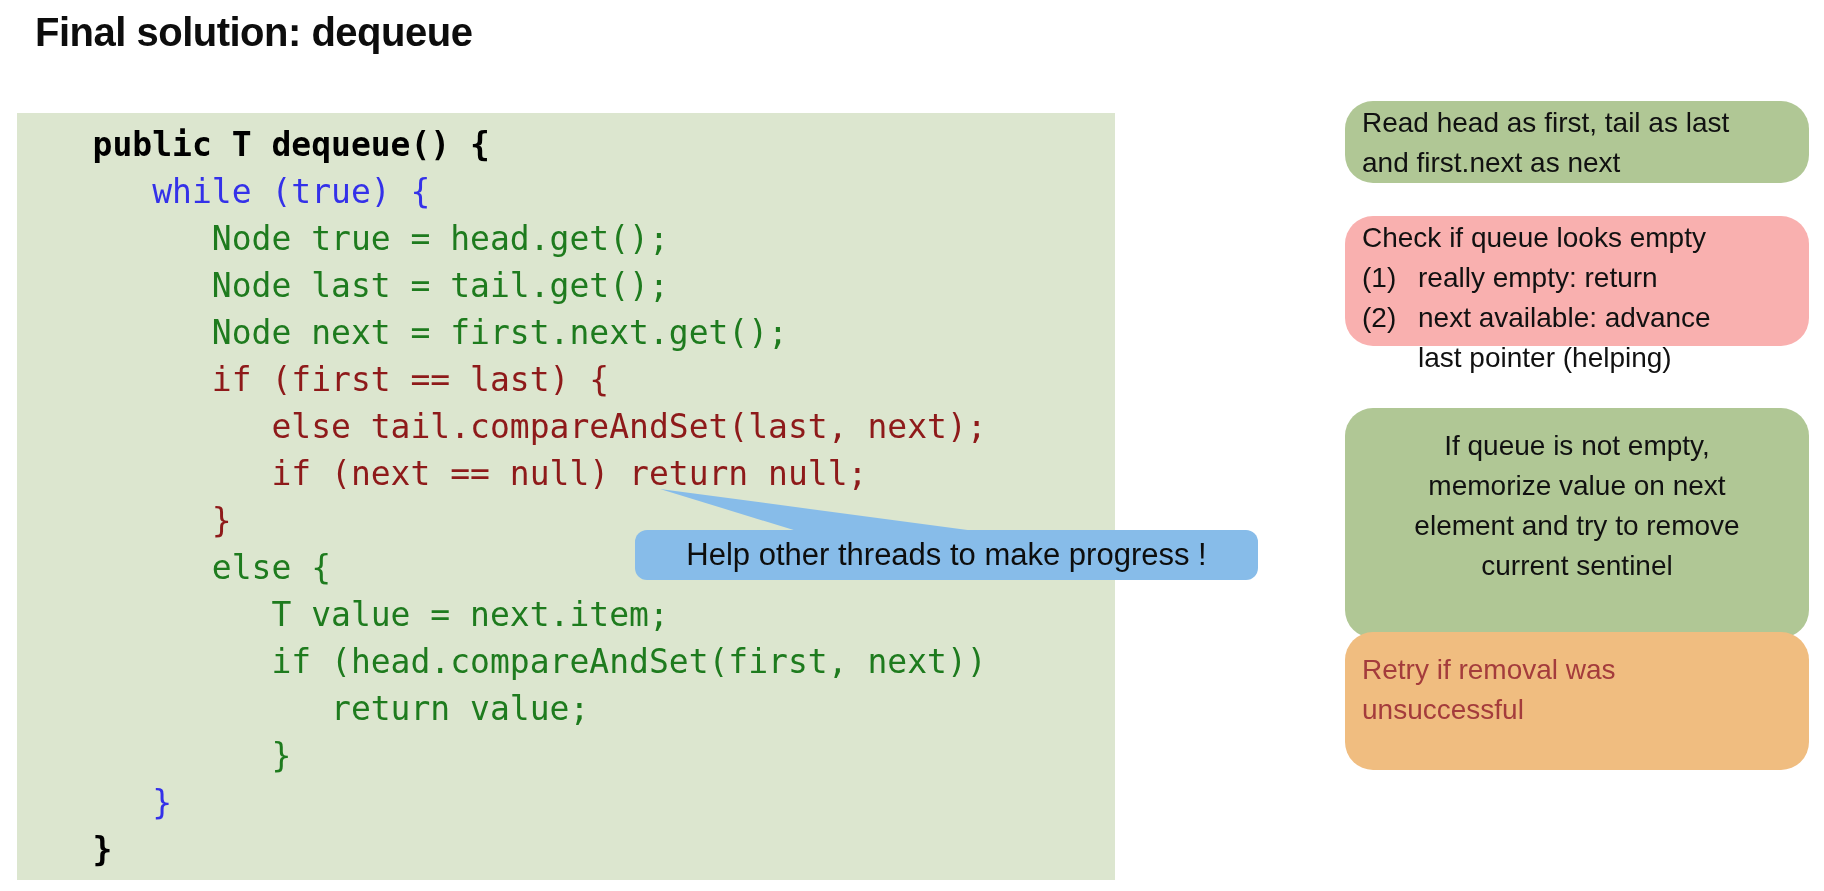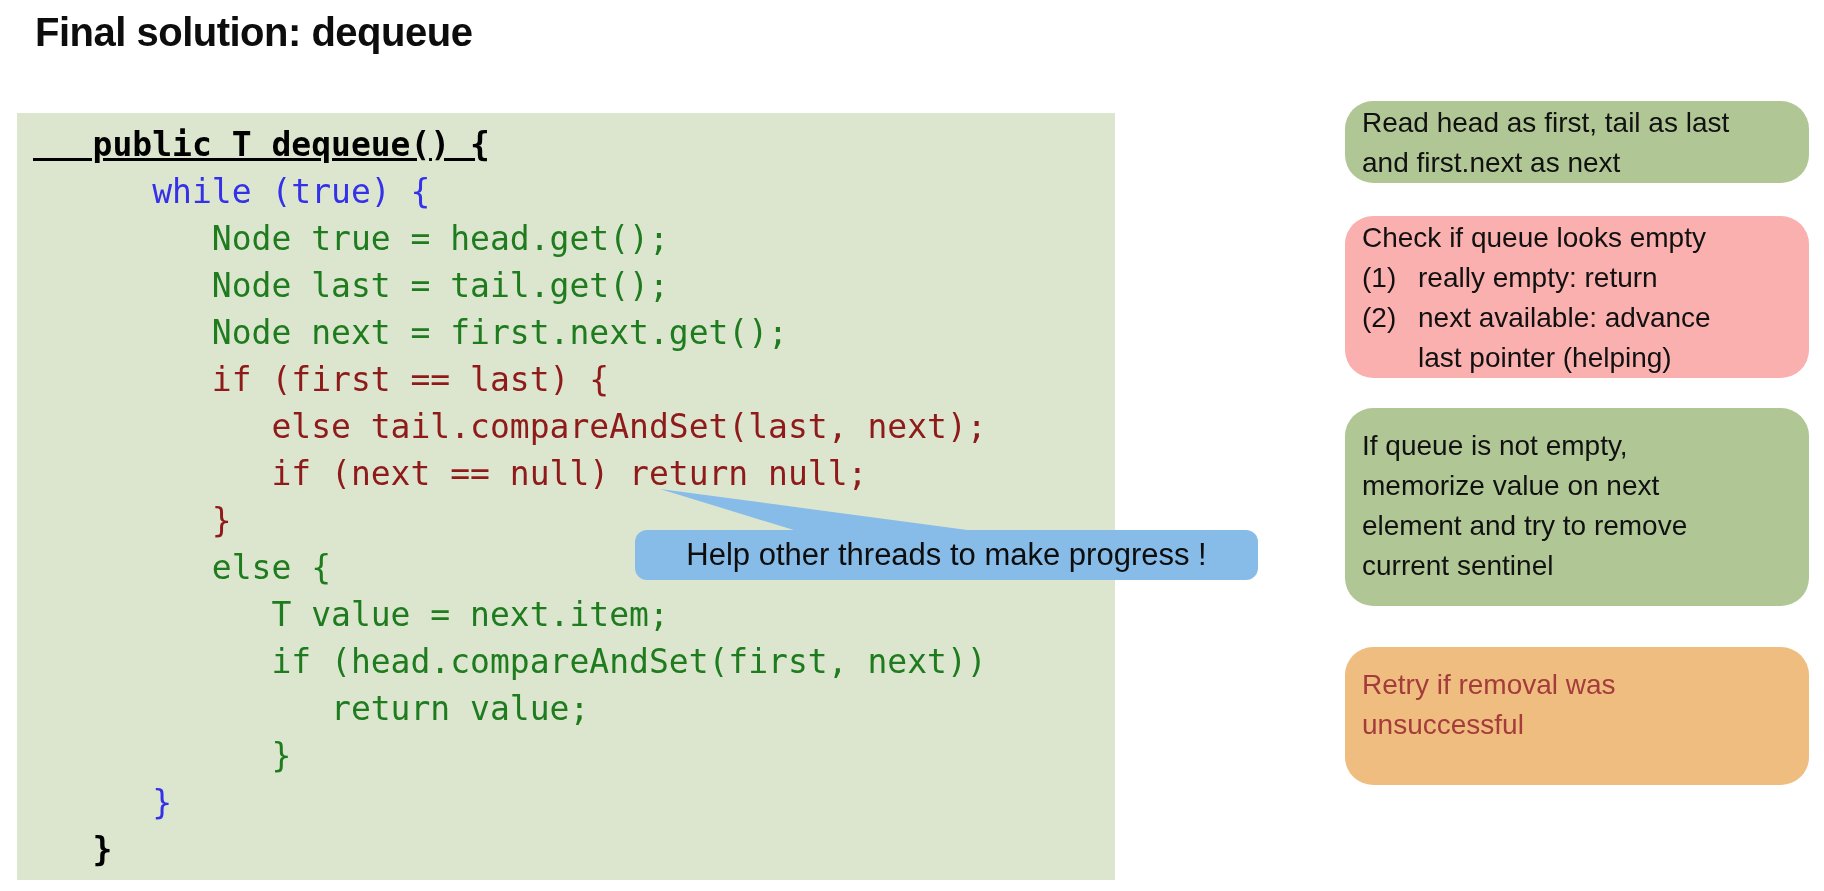--- a/index.html
+++ b/index.html
@@ -39,36 +39,36 @@
     display:flex;align-items:center;justify-content:center;
     font-size:31px;color:#0d0d0d;
   }
   .ann-box{
     position:absolute;left:1345px;width:464px;
     border-radius:28px;
     box-sizing:border-box;
     font-size:28px;line-height:40px;color:#111111;
   }
   .ann-1{top:93px;height:82px;padding:2px 17px;}
-  .ann-2{top:208px;height:162px;padding:2px 17px;}
-  .ann-3{top:400px;height:198px;padding:18px 17px;}
-  .ann-4{top:639px;height:138px;padding:18px 17px;}
+  .ann-2{top:208px;height:130px;padding:2px 17px;}
+  .ann-3{top:400px;height:230px;padding:18px 17px;text-align:center;}
+  .ann-4{top:624px;height:138px;padding:18px 17px;}
   .ann-row{display:flex;}
   .ann-num{width:56px;flex:0 0 56px;}
   .ann-hang{margin-left:56px;text-align:right;}
 </style>
 </head>
 <body>
 
 <div class="slide">
 
   <div class="slide-title">Final solution: dequeue</div>
 
   <div class="code-block" style="background: rgb(220, 230, 207);">
-      <div class="code-line" style="color: rgb(0, 0, 0); font-weight: bold; text-decoration: underline;">   public T dequeue() {</div>
+      <div class="code-line" style="color: rgb(0, 0, 0); font-weight: bold;">   public T dequeue() {</div>
       <div class="code-line" style="color: rgb(52, 49, 233);">      while (true) {</div>
       <div class="code-line" style="color: rgb(30, 123, 30);">         Node true = head.get();</div>
       <div class="code-line" style="color: rgb(30, 123, 30);">         Node last = tail.get();</div>
       <div class="code-line" style="color: rgb(30, 123, 30);">         Node next = first.next.get();</div>
       <div class="code-line" style="color: rgb(142, 26, 26);">         if (first == last) {</div>
       <div class="code-line" style="color: rgb(142, 26, 26);">            else tail.compareAndSet(last, next);</div>
       <div class="code-line" style="color: rgb(142, 26, 26);">            if (next == null) return null;</div>
       <div class="code-line" style="color: rgb(142, 26, 26);">         }</div>
       <div class="code-line" style="color: rgb(30, 123, 30);">         else {</div>
       <div class="code-line" style="color: rgb(30, 123, 30);">            T value = next.item;</div>

